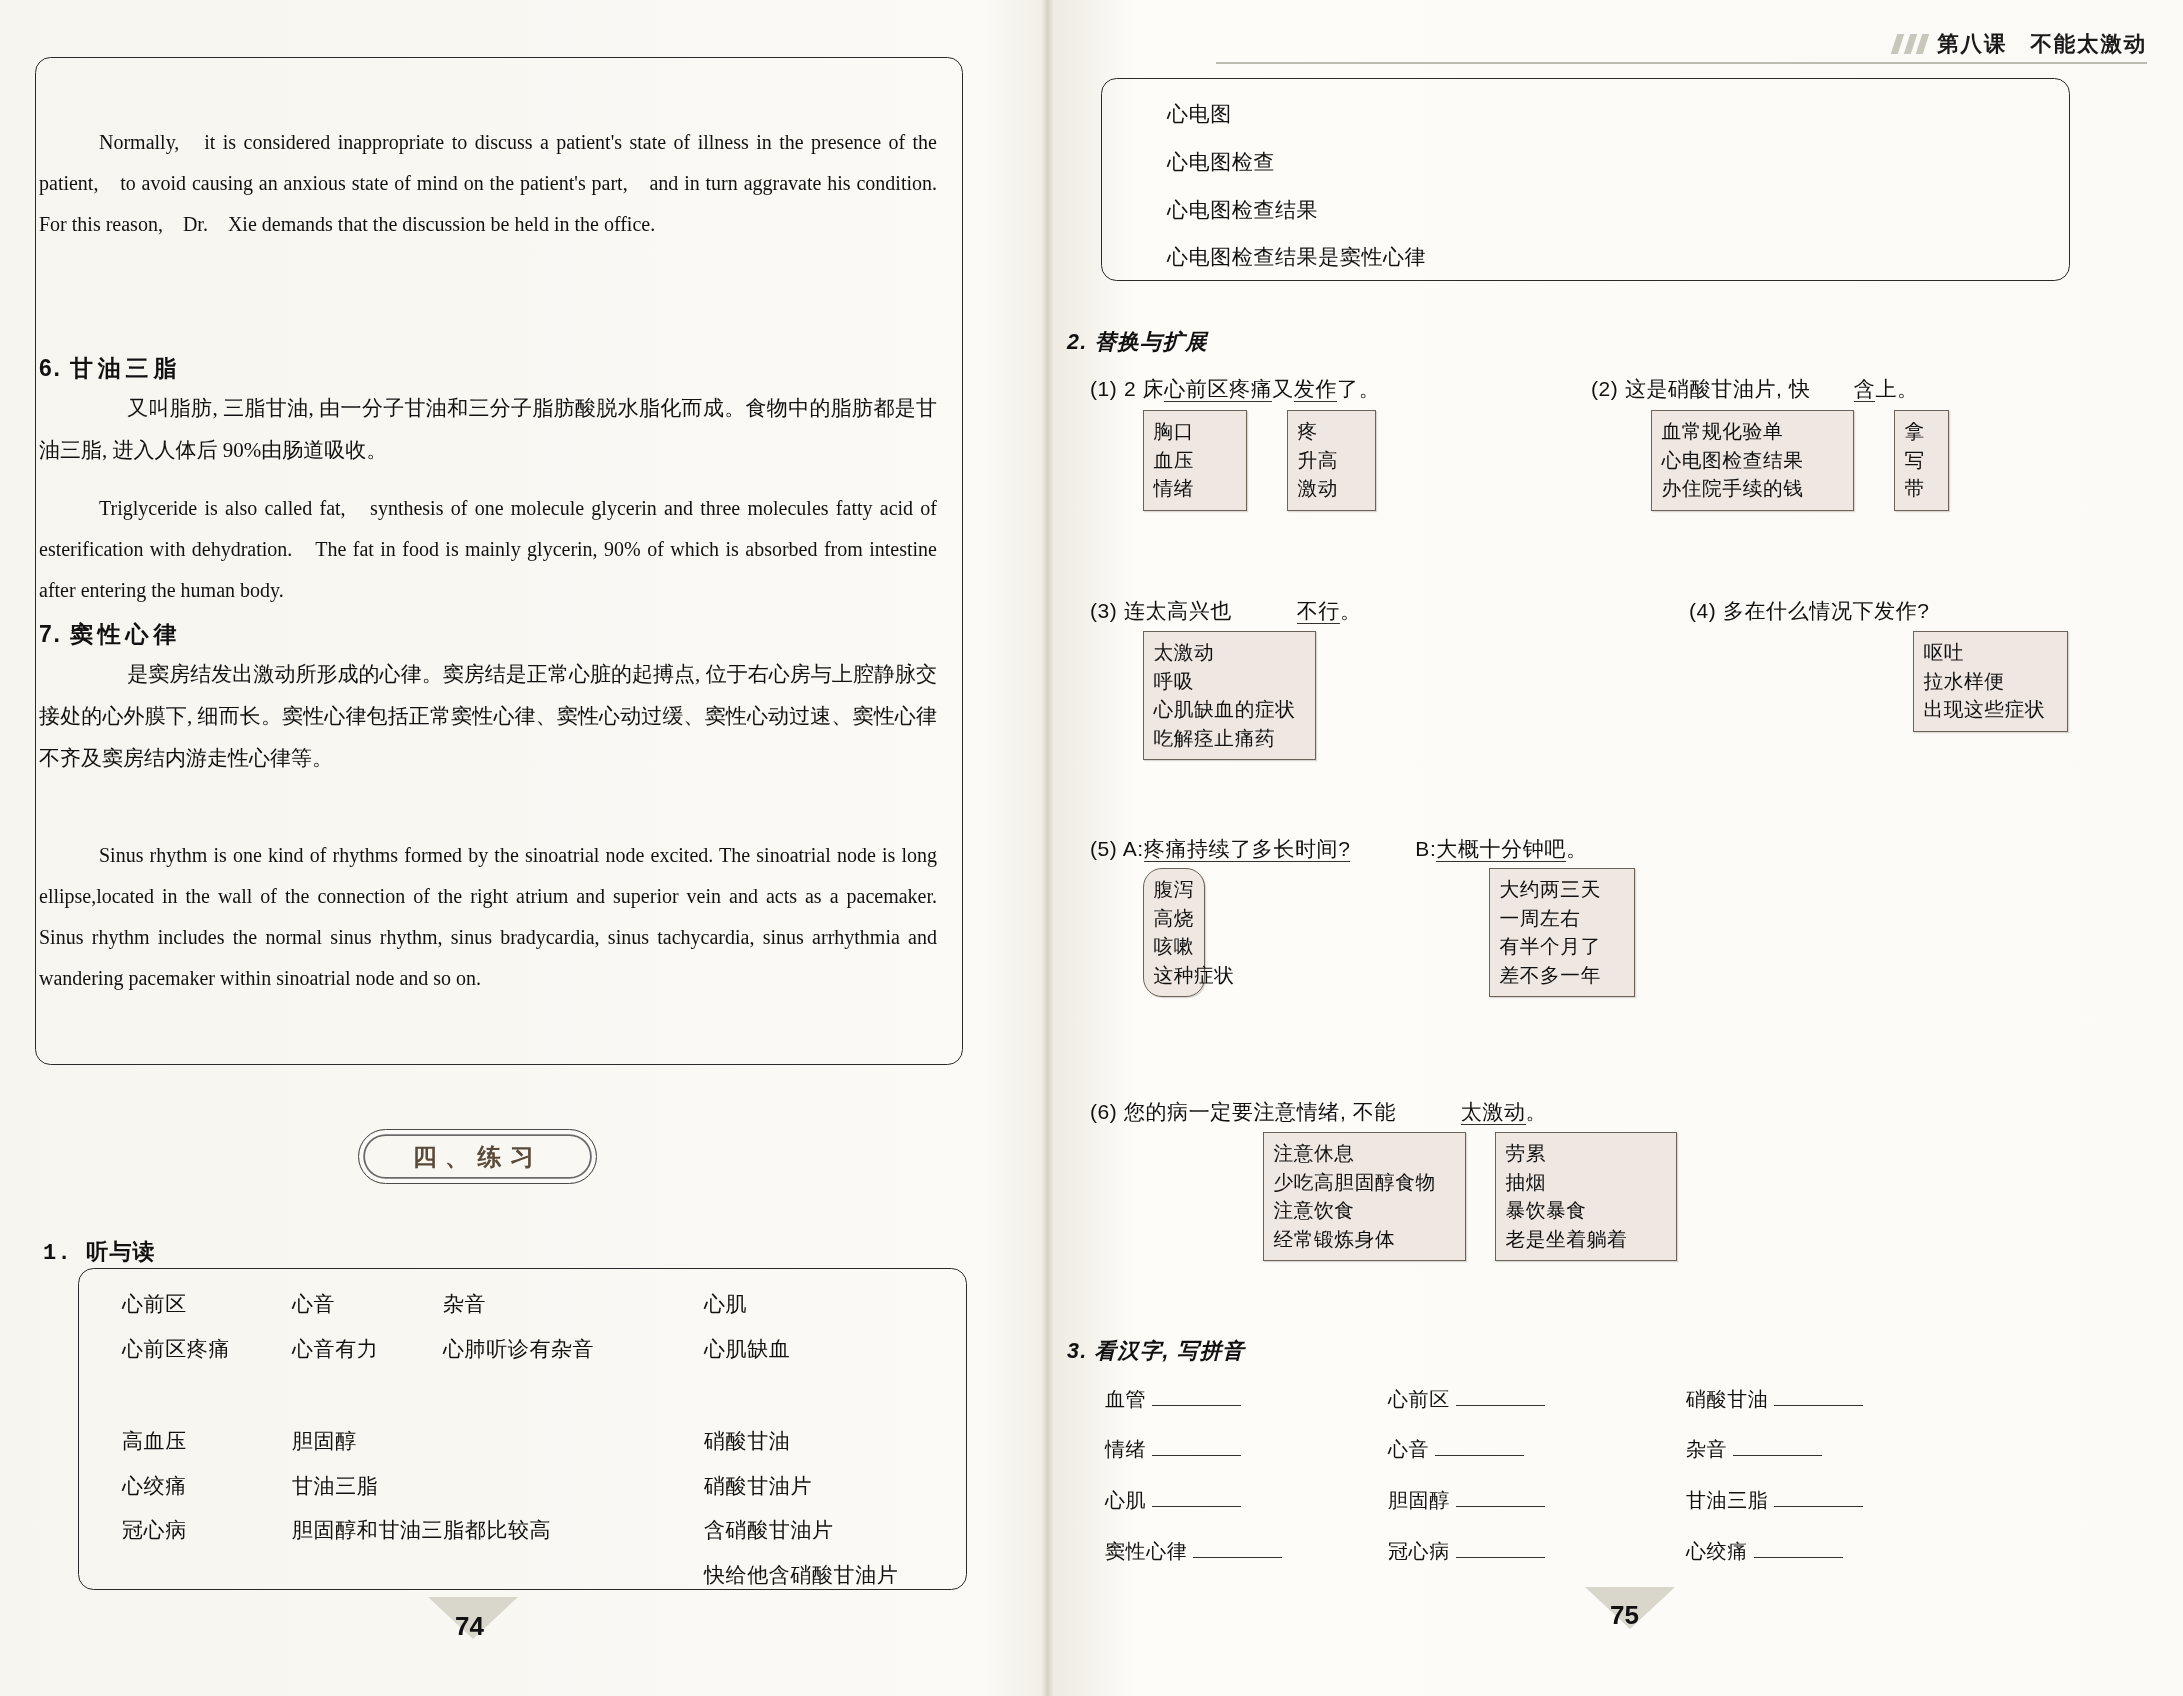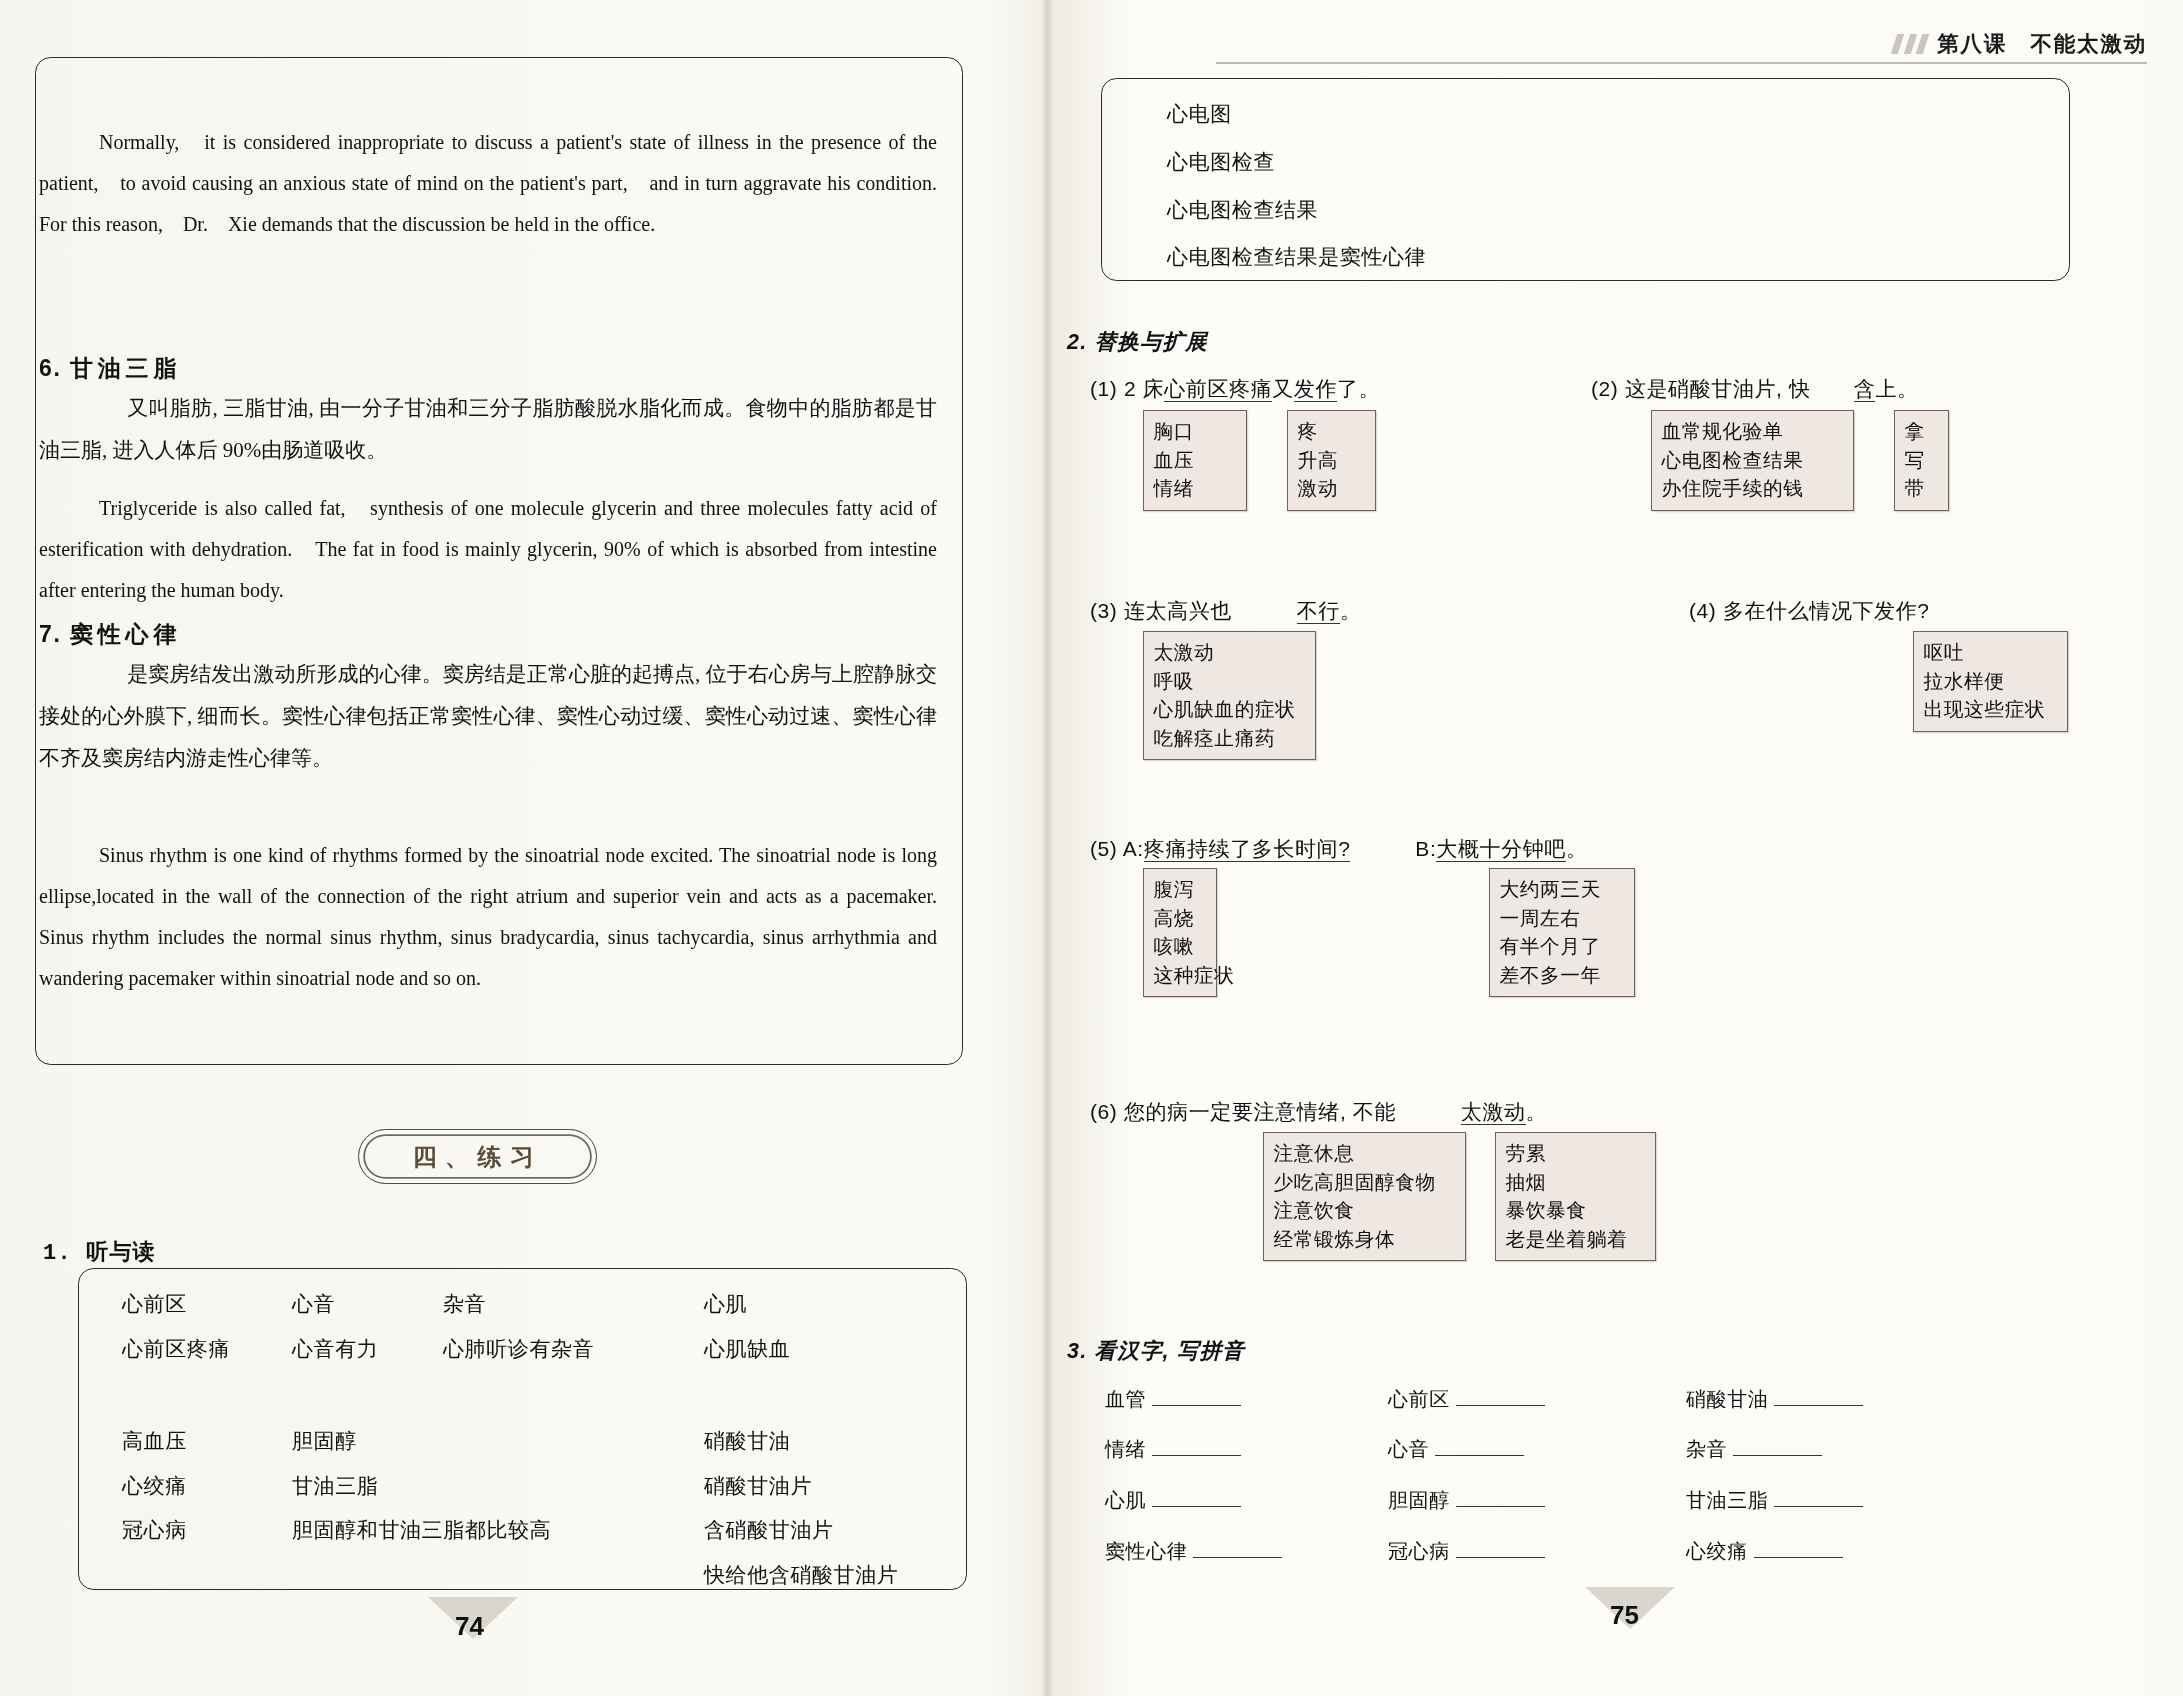--- a/index.html
+++ b/index.html
@@ -349,21 +349,21 @@
     <div class="optbox" style="left:859px; top:631px; width:155px;">
       <div>呕吐</div>
       <div>拉水样便</div>
       <div>出现这些症状</div>
     </div>
 
     <div class="qline" style="left:36px; top:835px;">
       <span>(5)</span>
       <span>A:</span><span class="u">疼痛持续了多长时间?</span>　　　<span>B:</span><span class="u">大概十分钟吧</span><span>。</span>
     </div>
-    <div class="optbox" style="left:89px; top:868px; width:74px;">
+    <div class="optbox" style="left:89px; top:868px; width:62px;border-radius:19px;">
       <div>腹泻</div>
       <div>高烧</div>
       <div>咳嗽</div>
       <div>这种症状</div>
     </div>
     <div class="optbox" style="left:435px; top:868px; width:146px;">
       <div>大约两三天</div>
       <div>一周左右</div>
       <div>有半个月了</div>
       <div>差不多一年</div>
@@ -372,21 +372,21 @@
     <div class="qline" style="left:36px; top:1098px;">
       <span>(6)</span>
       <span>您的病一定要注意情绪, 不能</span>　　　<span class="u">太激动</span><span>。</span>
     </div>
     <div class="optbox" style="left:209px; top:1132px; width:203px;">
       <div>注意休息</div>
       <div>少吃高胆固醇食物</div>
       <div>注意饮食</div>
       <div>经常锻炼身体</div>
     </div>
-    <div class="optbox" style="left:441px; top:1132px; width:161px;">
+    <div class="optbox" style="left:441px; top:1132px; width:182px;">
       <div>劳累</div>
       <div>抽烟</div>
       <div>暴饮暴食</div>
       <div>老是坐着躺着</div>
     </div>
 
     <div class="rnum" style="left:13px; top:1336px;">3. 看汉字, 写拼音</div>
 
     <div class="pin-item" style="left:51px; top:1386px;"><span>血管</span><span class="blank"></span></div>
     <div class="pin-item" style="left:334px; top:1386px;"><span>心前区</span><span class="blank"></span></div>

